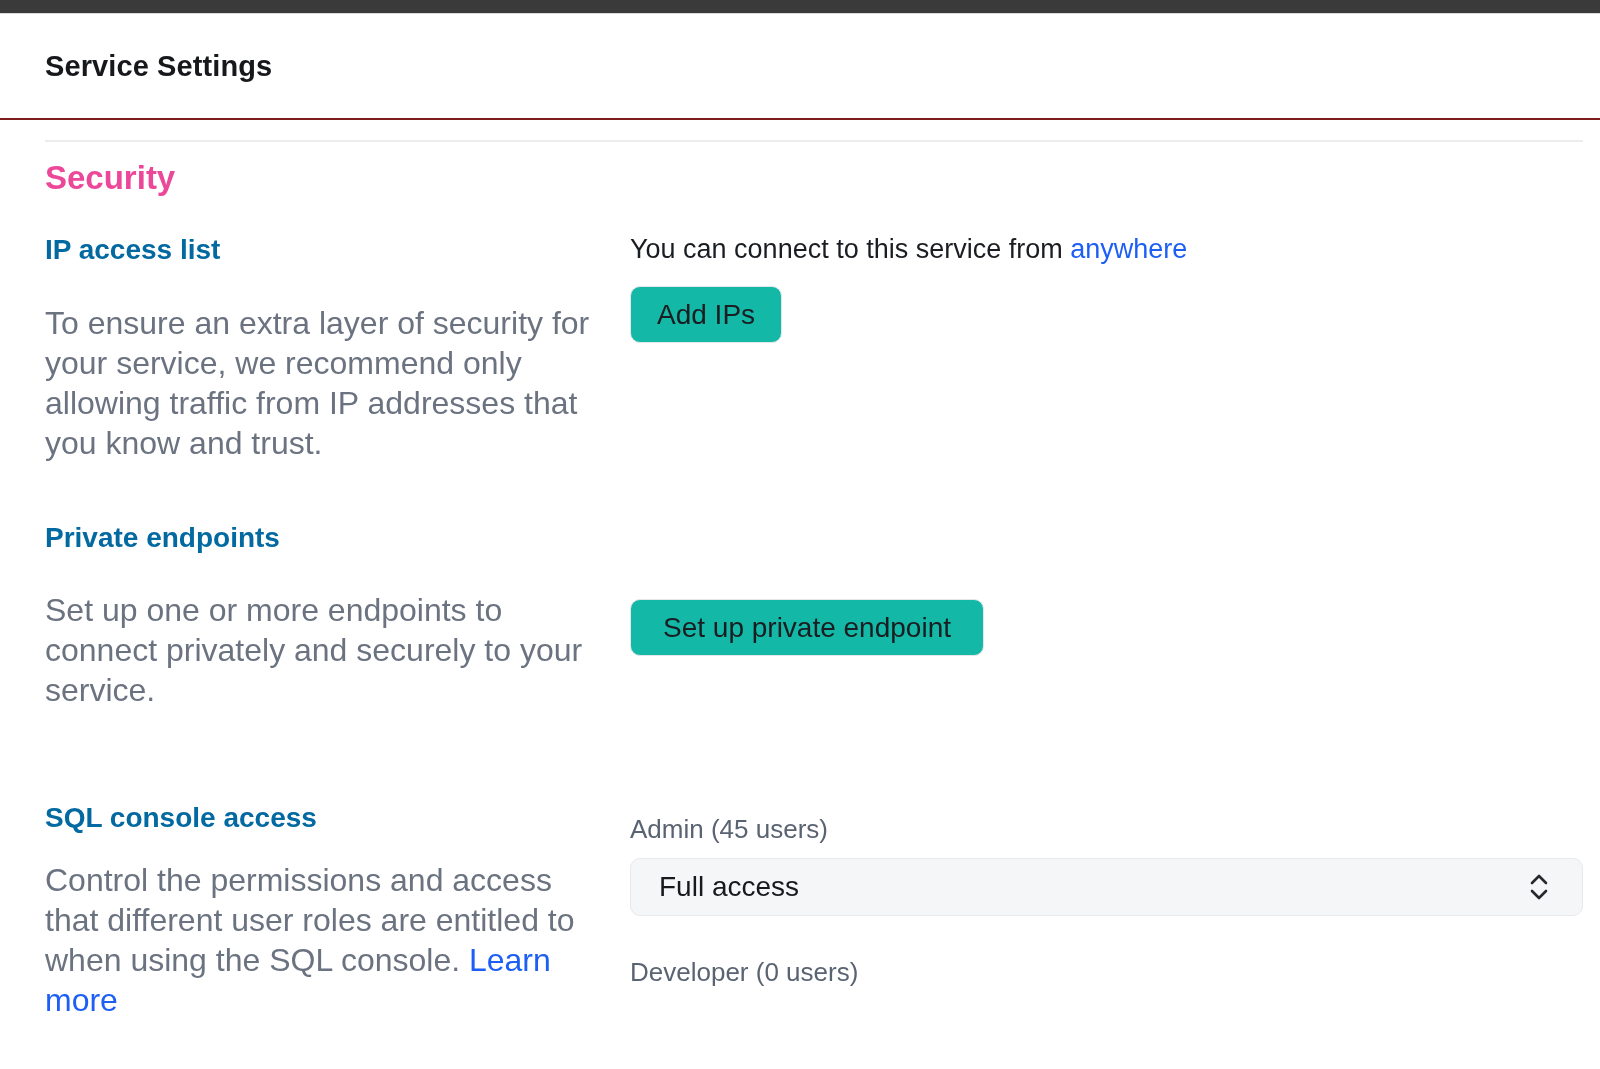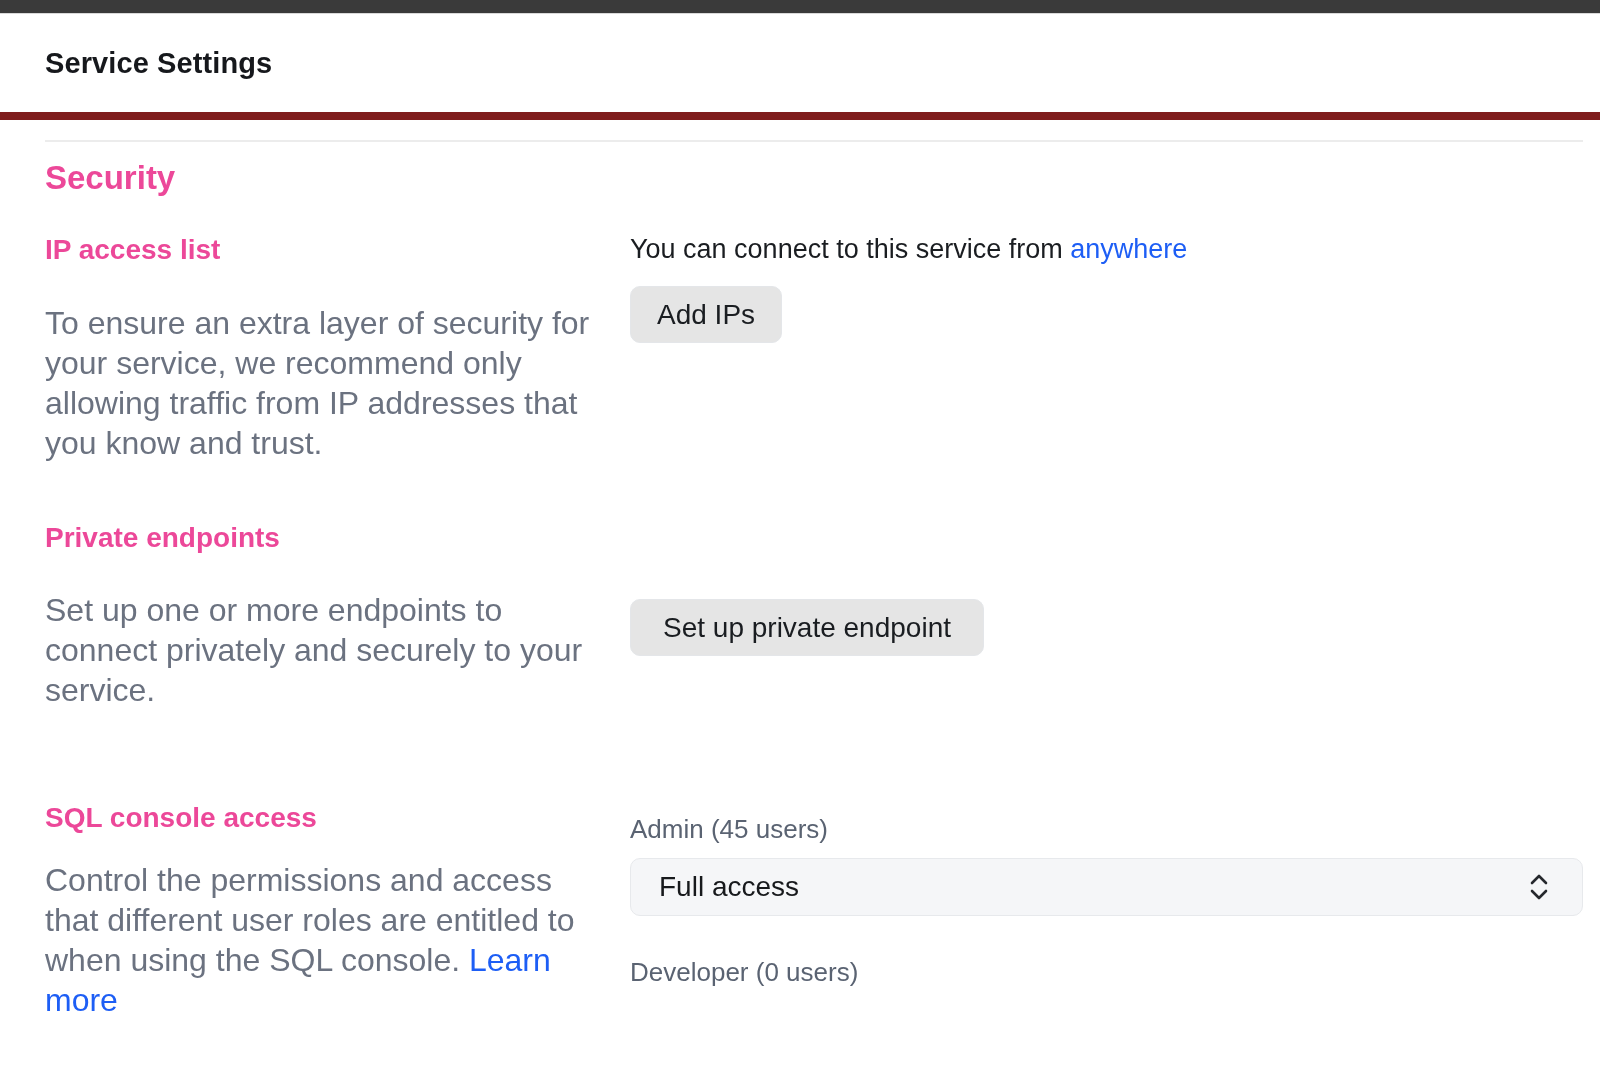--- a/index.html
+++ b/index.html
@@ -13,21 +13,21 @@
   .topbar {
     height: 14px;
     background: #3a3a3a;
     border-bottom: 1px solid #d9d9d9;
   }
   .page-header {
     height: 106px;
     display: flex;
     align-items: center;
     padding-left: 45px;
-    border-bottom: 8px solid #7f1d1d;
+    border-bottom: 2px solid #7f1d1d;
     background: #ffffff;
   }
   .page-header h1 {
     font-size: 29px;
     font-weight: 700;
     color: #16181c;
     letter-spacing: 0.1px;
   }
   .content {
     margin: 0 17px 0 45px;
@@ -47,21 +47,21 @@
     display: grid;
     grid-template-columns: 585px 1fr;
   }
   .row-ip        { margin-top: 37px; }
   .row-endpoints { margin-top: 59px; }
   .row-sql       { margin-top: 92px; }
   h3.row-heading {
     font-size: 28px;
     line-height: 32px;
     font-weight: 700;
-    color: #ec4899;
+    color: #0369a1;
   }
   p.row-desc {
     color: #6b7280;
     font-size: 32px;
     line-height: 40px;
     max-width: 545px;
   }
   .row-ip        p.row-desc { margin-top: 37px; }
   .row-endpoints p.row-desc { margin-top: 36px; }
   .row-sql       p.row-desc { margin-top: 26px; }
@@ -70,21 +70,21 @@
     text-decoration: none;
     cursor: pointer;
   }
   .status-line {
     font-size: 27px;
     line-height: 30px;
     color: #1a1d21;
   }
   .btn {
     display: inline-block;
-    background: #e5e5e5;
+    background: #14b8a6;
     border: 1.5px solid #e4e6e9;
     border-radius: 10px;
     height: 57px;
     line-height: 54px;
     font-size: 28px;
     color: #1a1d21;
     text-align: center;
     cursor: pointer;
     font-family: inherit;
   }

